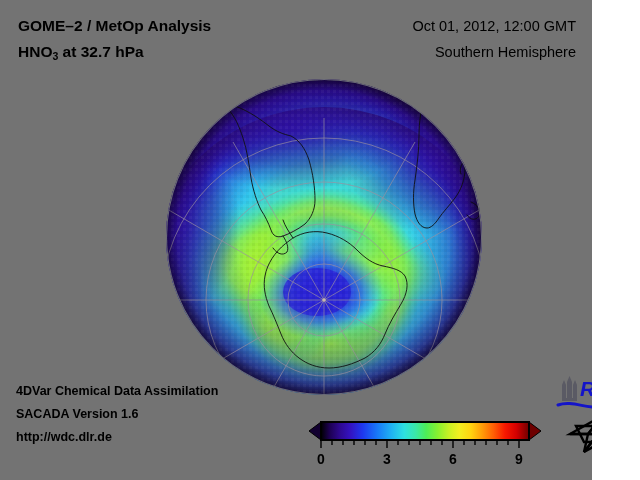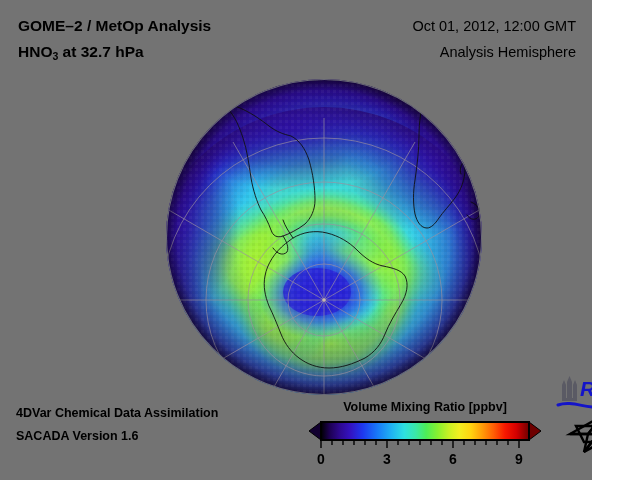--- a/index.html
+++ b/index.html
@@ -53,21 +53,21 @@
     top: 78px;
     width: 318px;
     height: 318px;
   }
   #globe-wrap svg { display: block; }
 
   
   .foot-left {
     position: absolute;
     left: 16px;
-    top: 402px;
+    top: 380px;
     font-size: 12.5px;
     font-weight: bold;
     color: #000;
     line-height: 23px;
     white-space: nowrap;
   }
 
   
   #cbar-block {
     position: absolute;
@@ -114,21 +114,21 @@
 
 <div id="root">
 
   <div class="hdr-left">
     <div>GOME–2 / MetOp Analysis</div>
     <div class="l2"><span>HNO</span><sub>3</sub><span> at 32.7 hPa</span></div>
   </div>
 
   <div class="hdr-right">
     <div>Oct 01, 2012, 12:00 GMT</div>
-    <div>Analysis Hemisphere</div>
+    <div>Southern Hemisphere</div>
   </div>
 
   <div id="globe-wrap">
     <svg width="318" height="318" viewBox="0 0 318 318">
       <defs>
         <clipPath id="discClip">
           <circle cx="159" cy="159" r="158"></circle>
         </clipPath>
 
         <radialGradient id="polarField" cx="50%" cy="50%" r="50%">
@@ -288,24 +288,24 @@
         <circle cx="159" cy="159" r="158" fill="url(#edgeShade)"></circle>
       </g>
 
       <circle cx="159" cy="159" r="157.5" fill="none" stroke="#6b6b78" stroke-width="1.1"></circle>
     </svg>
   </div>
 
   <div class="foot-left">
     <div>4DVar Chemical Data Assimilation</div>
     <div>SACADA Version 1.6</div>
+    <div>http://wdc.dlr.de</div>
   </div>
 
   <div id="cbar-block">
-    <div id="cbar-title">Volume Mixing Ratio [ppbv]</div>
     <svg id="cbar-svg" width="240" height="52" viewBox="0 0 240 52">
       <defs>
         <linearGradient id="rainbow" x1="0" y1="0" x2="1" y2="0">
           <stop offset="0.00" stop-color="#000000"></stop>
           <stop offset="0.04" stop-color="#1c0050"></stop>
           <stop offset="0.09" stop-color="#2e0890"></stop>
           <stop offset="0.14" stop-color="#3412c0"></stop>
           <stop offset="0.20" stop-color="#1e38ef"></stop>
           <stop offset="0.27" stop-color="#1878f8"></stop>
           <stop offset="0.34" stop-color="#20b4f2"></stop>

